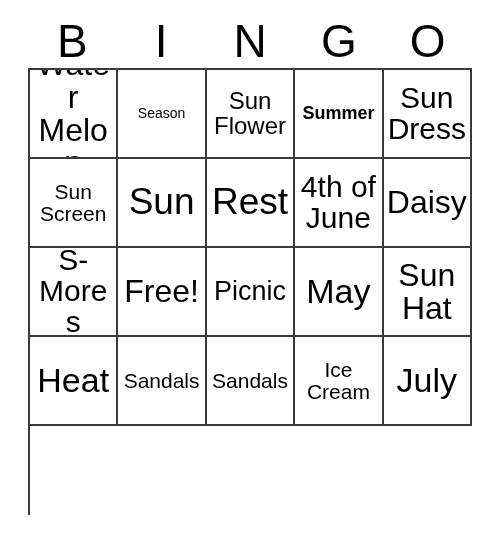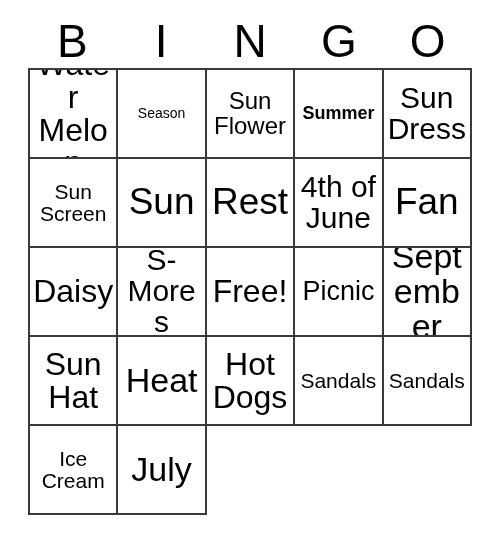--- a/index.html
+++ b/index.html
@@ -132,48 +132,41 @@
         <span class="cell-text fs-xl">Sun</span>
       </div>
       <div class="cell">
         <span class="cell-text fs-xl">Rest</span>
       </div>
       <div class="cell">
         <span class="cell-text fs-sm2">4th of
 June</span>
       </div>
       <div class="cell">
-        <span class="cell-text fs-xl">Fan</span>
-      </div>
-      <div class="cell">
         <span class="cell-text fs-md">Daisy</span>
       </div>
       <div class="cell">
         <span class="cell-text fs-sm2">S-
 Mores</span>
       </div>
       <div class="cell">
         <span class="cell-text fs-md">Free!</span>
       </div>
       <div class="cell">
         <span class="cell-text fs-sm">Picnic</span>
       </div>
       <div class="cell">
-        <span class="cell-text fs-lg">September</span>
+        <span class="cell-text fs-lg">May</span>
       </div>
       <div class="cell">
         <span class="cell-text fs-md">Sun
 Hat</span>
       </div>
       <div class="cell">
         <span class="cell-text fs-lg">Heat</span>
-      </div>
-      <div class="cell">
-        <span class="cell-text fs-md">Hot
-Dogs</span>
       </div>
       <div class="cell">
         <span class="cell-text fs-xxs">Sandals</span>
       </div>
       <div class="cell">
         <span class="cell-text fs-xxs">Sandals</span>
       </div>
       <div class="cell">
         <span class="cell-text fs-xxs">Ice
 Cream</span>

